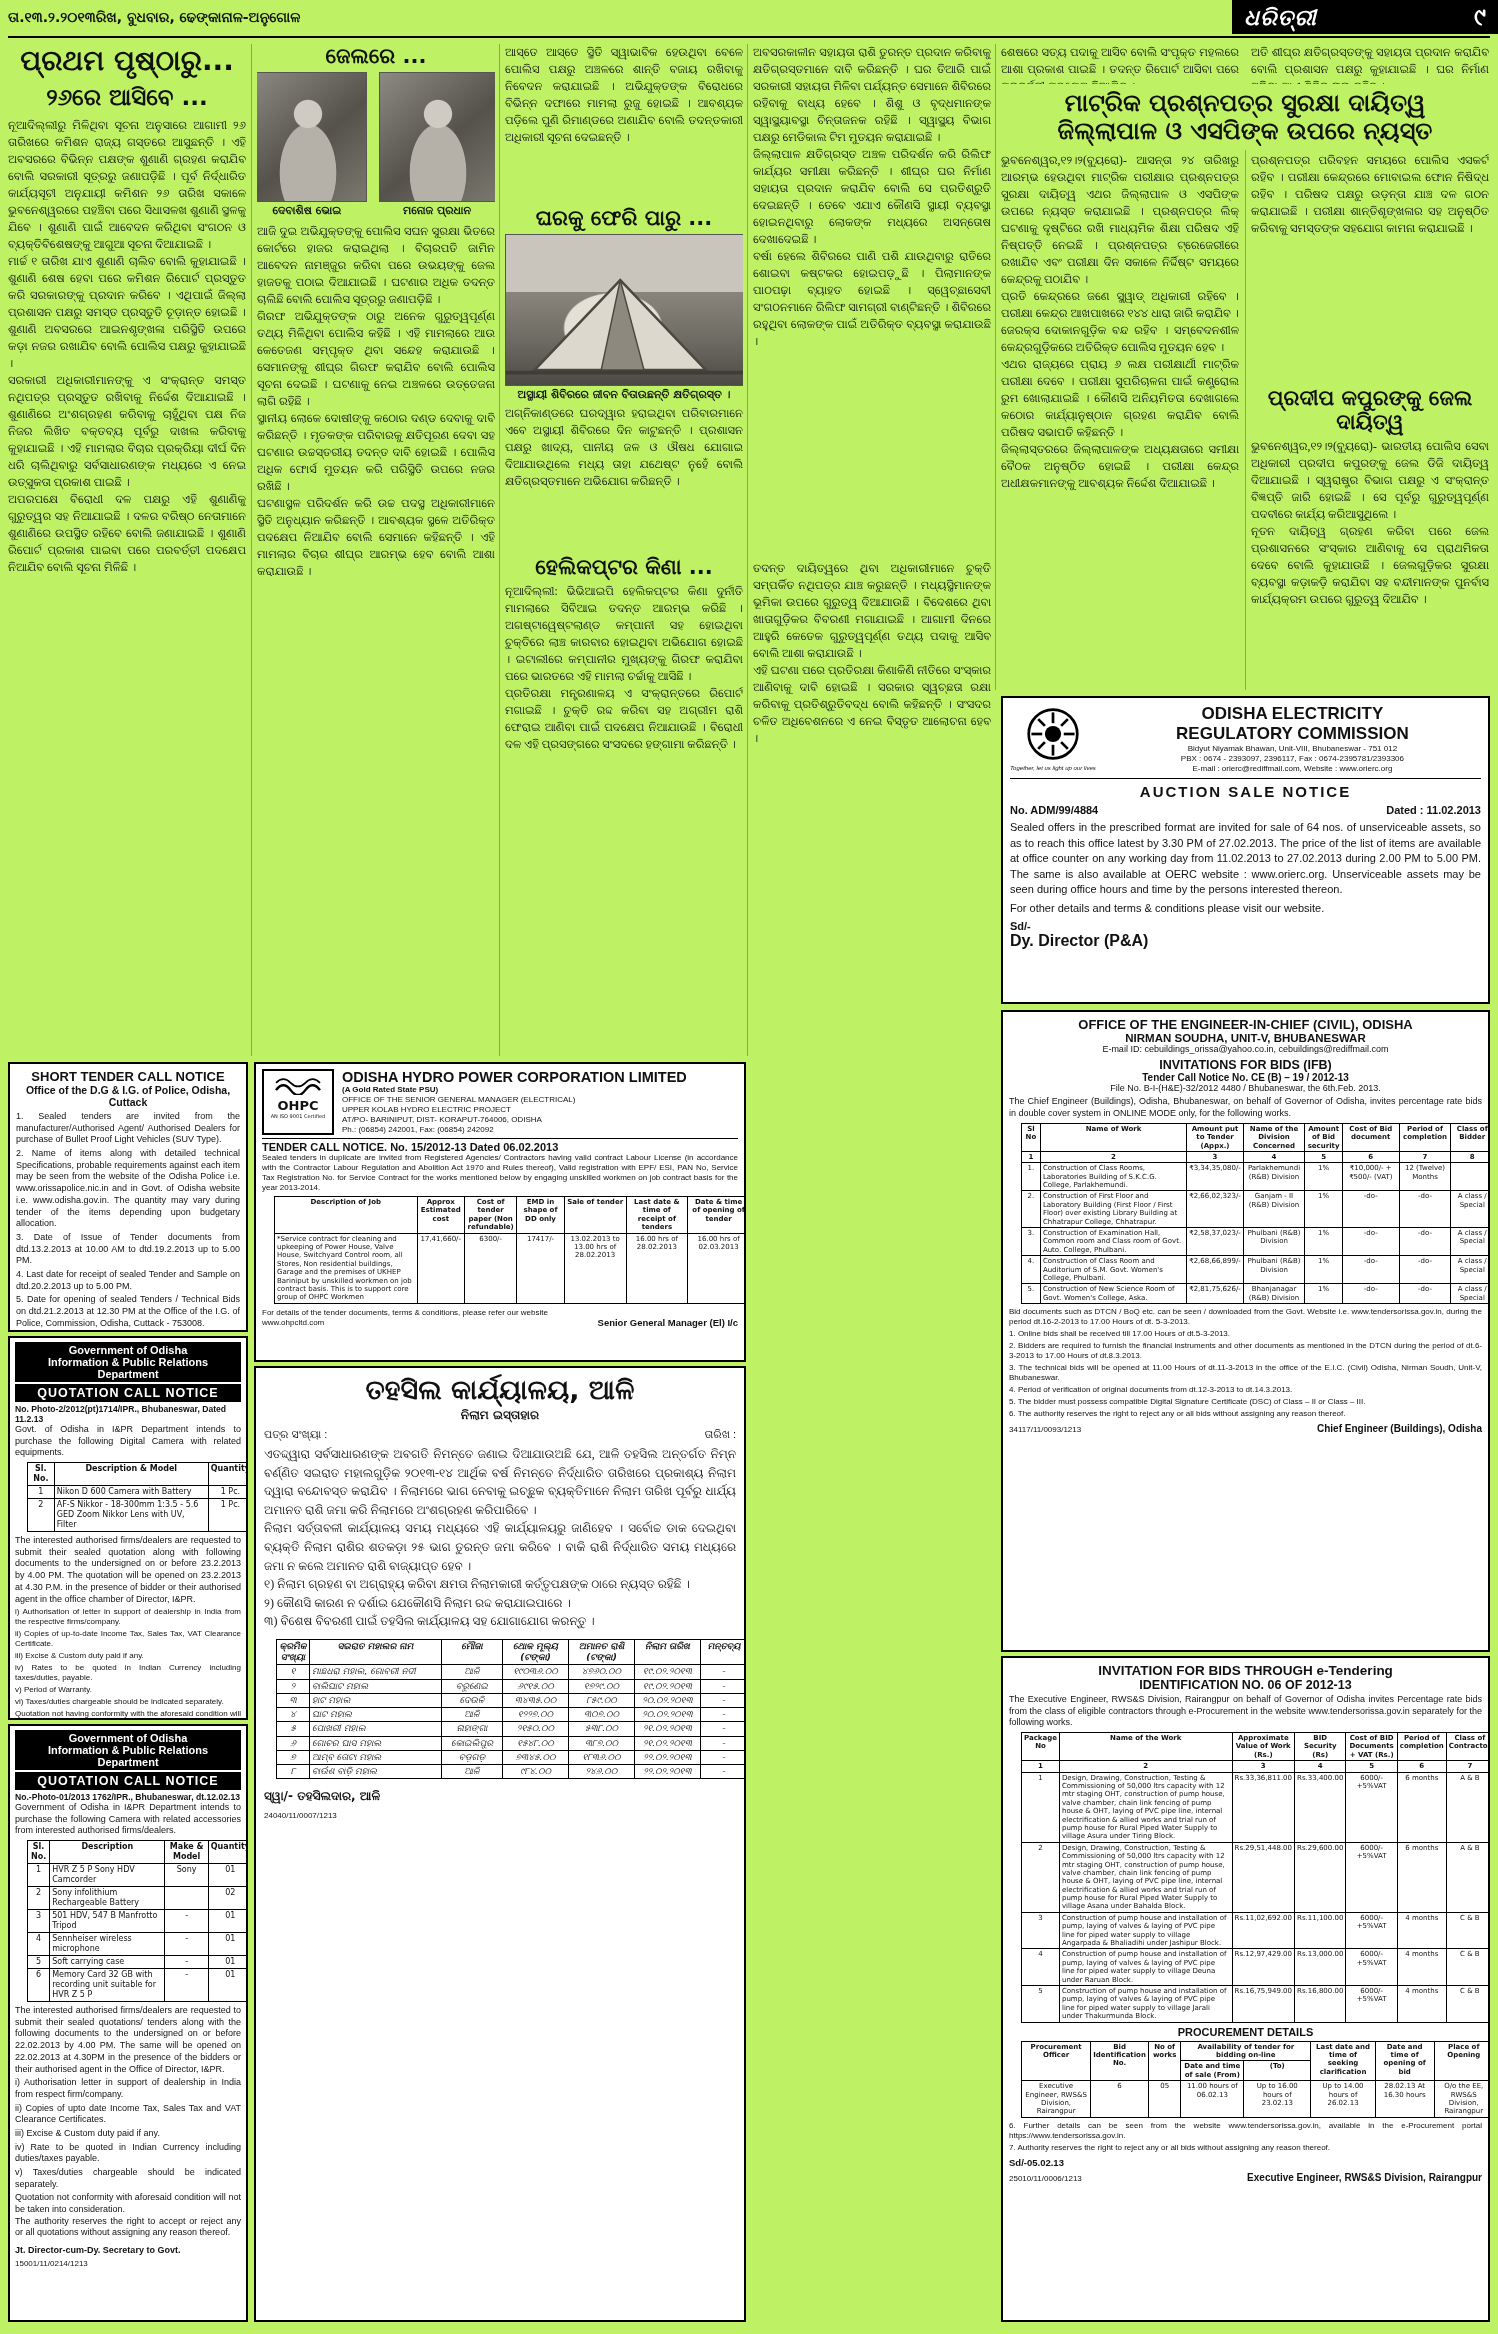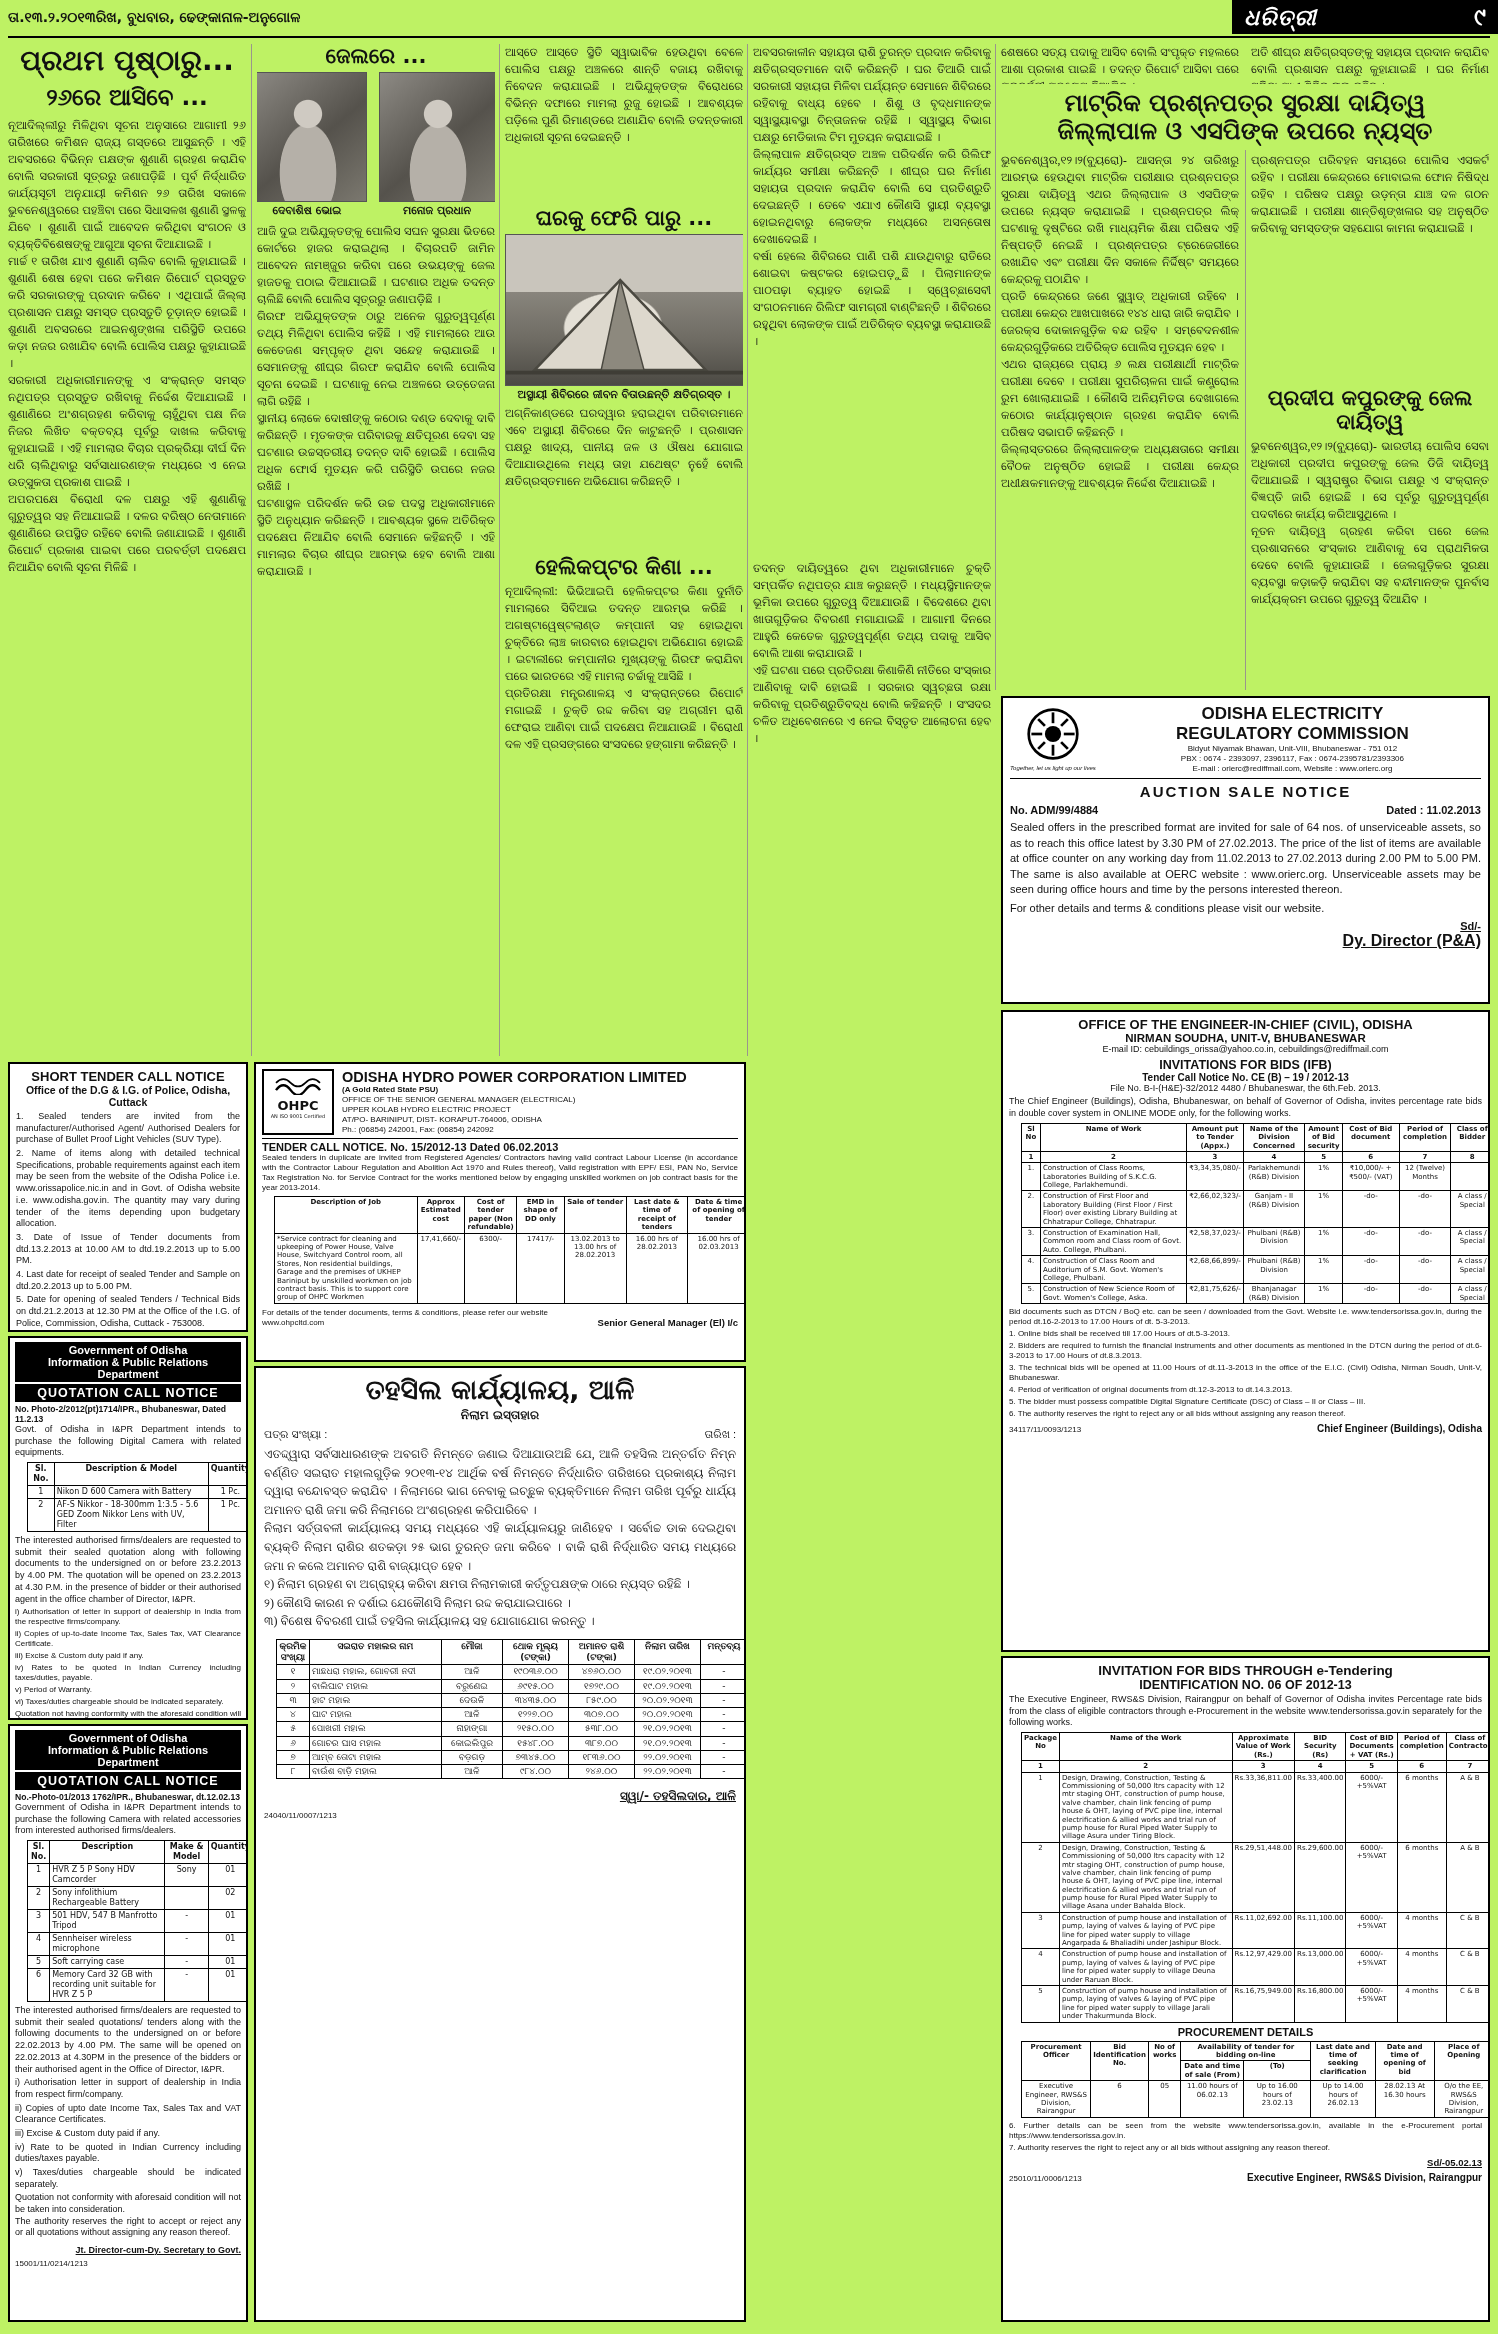--- a/index.html
+++ b/index.html
@@ -35,21 +35,21 @@
        linear-gradient(180deg,#a8a49b 0%,#6e6b63 70%,#4c4a44);}
 
   
   .box{position:absolute;border:2px solid #000;background:#fff;padding:6px 7px;box-sizing:border-box;
        font-family:"Liberation Sans",sans-serif;overflow:hidden;}
   .band{background:#000;color:#fff;text-align:center;font-weight:bold;padding:2px 2px;
         font-family:"Liberation Sans",sans-serif;}
   .c{text-align:center;}
   .b{font-weight:bold;}
   .i{font-style:italic;}
-  .r{text-align:right;text-decoration:underline;}
+  .r{text-align:left;}
   .j{text-align:justify;}
   .small8{font-size:8px;line-height:1.25;}
   .small9{font-size:9px;line-height:1.3;}
   .ref{font-size:8px;}
   .footrow{display:flex;justify-content:space-between;align-items:flex-end;margin-top:4px;}
 
   .tbl{width:100%;border-collapse:collapse;font-family:"DejaVu Sans",sans-serif;margin:3px 12px;}
   .tbl th,.tbl td{border:1px solid #000;padding:1px 2px;vertical-align:top;text-align:center;}
   .tbl th{font-weight:bold;}
   .t7{font-size:7px;line-height:1.2;}
@@ -585,21 +585,21 @@
     <div class="c b odia-sans" style="font-size:12px;margin-top:2px;">ନିଲାମ ଇସ୍ତାହାର</div>
     <div style="display:flex;justify-content:space-between;font-size:11px;margin:6px 0 4px;">
       <span>ପତ୍ର ସଂଖ୍ୟା :</span>
       <span>ତାରିଖ :</span>
     </div>
     <div class="body" style="font-size:12px;line-height:1.55;font-family:'Liberation Serif',serif;">ଏତଦ୍ଦ୍ୱାରା ସର୍ବସାଧାରଣଙ୍କ ଅବଗତି ନିମନ୍ତେ ଜଣାଇ ଦିଆଯାଉଅଛି ଯେ, ଆଳି ତହସିଲ ଅନ୍ତର୍ଗତ ନିମ୍ନ ବର୍ଣ୍ଣିତ ସଇରାତ ମହାଲଗୁଡ଼ିକ ୨୦୧୩-୧୪ ଆର୍ଥିକ ବର୍ଷ ନିମନ୍ତେ ନିର୍ଦ୍ଧାରିତ ତାରିଖରେ ପ୍ରକାଶ୍ୟ ନିଲାମ ଦ୍ୱାରା ବନ୍ଦୋବସ୍ତ କରାଯିବ । ନିଲାମରେ ଭାଗ ନେବାକୁ ଇଚ୍ଛୁକ ବ୍ୟକ୍ତିମାନେ ନିଲାମ ତାରିଖ ପୂର୍ବରୁ ଧାର୍ଯ୍ୟ ଅମାନତ ରାଶି ଜମା କରି ନିଲାମରେ ଅଂଶଗ୍ରହଣ କରିପାରିବେ ।
 ନିଲାମ ସର୍ତ୍ତାବଳୀ କାର୍ଯ୍ୟାଳୟ ସମୟ ମଧ୍ୟରେ ଏହି କାର୍ଯ୍ୟାଳୟରୁ ଜାଣିହେବ । ସର୍ବୋଚ୍ଚ ଡାକ ଦେଇଥିବା ବ୍ୟକ୍ତି ନିଲାମ ରାଶିର ଶତକଡ଼ା ୨୫ ଭାଗ ତୁରନ୍ତ ଜମା କରିବେ । ବାକି ରାଶି ନିର୍ଦ୍ଧାରିତ ସମୟ ମଧ୍ୟରେ ଜମା ନ କଲେ ଅମାନତ ରାଶି ବାଜ୍ୟାପ୍ତ ହେବ ।
 ୧) ନିଲାମ ଗ୍ରହଣ ବା ଅଗ୍ରାହ୍ୟ କରିବା କ୍ଷମତା ନିଲାମକାରୀ କର୍ତ୍ତୃପକ୍ଷଙ୍କ ଠାରେ ନ୍ୟସ୍ତ ରହିଛି ।
 ୨) କୌଣସି କାରଣ ନ ଦର୍ଶାଇ ଯେକୌଣସି ନିଲାମ ରଦ୍ଦ କରାଯାଇପାରେ ।
 ୩) ବିଶେଷ ବିବରଣୀ ପାଇଁ ତହସିଲ କାର୍ଯ୍ୟାଳୟ ସହ ଯୋଗାଯୋଗ କରନ୍ତୁ ।</div>
-    <table class="tbl t9 left2" style="margin-top:8px;">
+    <table class="tbl t9 left2" style="margin-top:8px;font-style:italic;">
       <thead>
         <tr>
           <th style="width:7%">କ୍ରମିକ ସଂଖ୍ୟା</th>
           <th style="width:28%">ସଇରାତ ମହାଲର ନାମ</th>
           <th style="width:13%">ମୌଜା</th>
           <th style="width:14%">ଥୋକ ମୂଲ୍ୟ (ଟଙ୍କା)</th>
           <th style="width:14%">ଅମାନତ ରାଶି (ଟଙ୍କା)</th>
           <th style="width:14%">ନିଲାମ ତାରିଖ</th>
           <th style="width:10%">ମନ୍ତବ୍ୟ</th>
         </tr>

